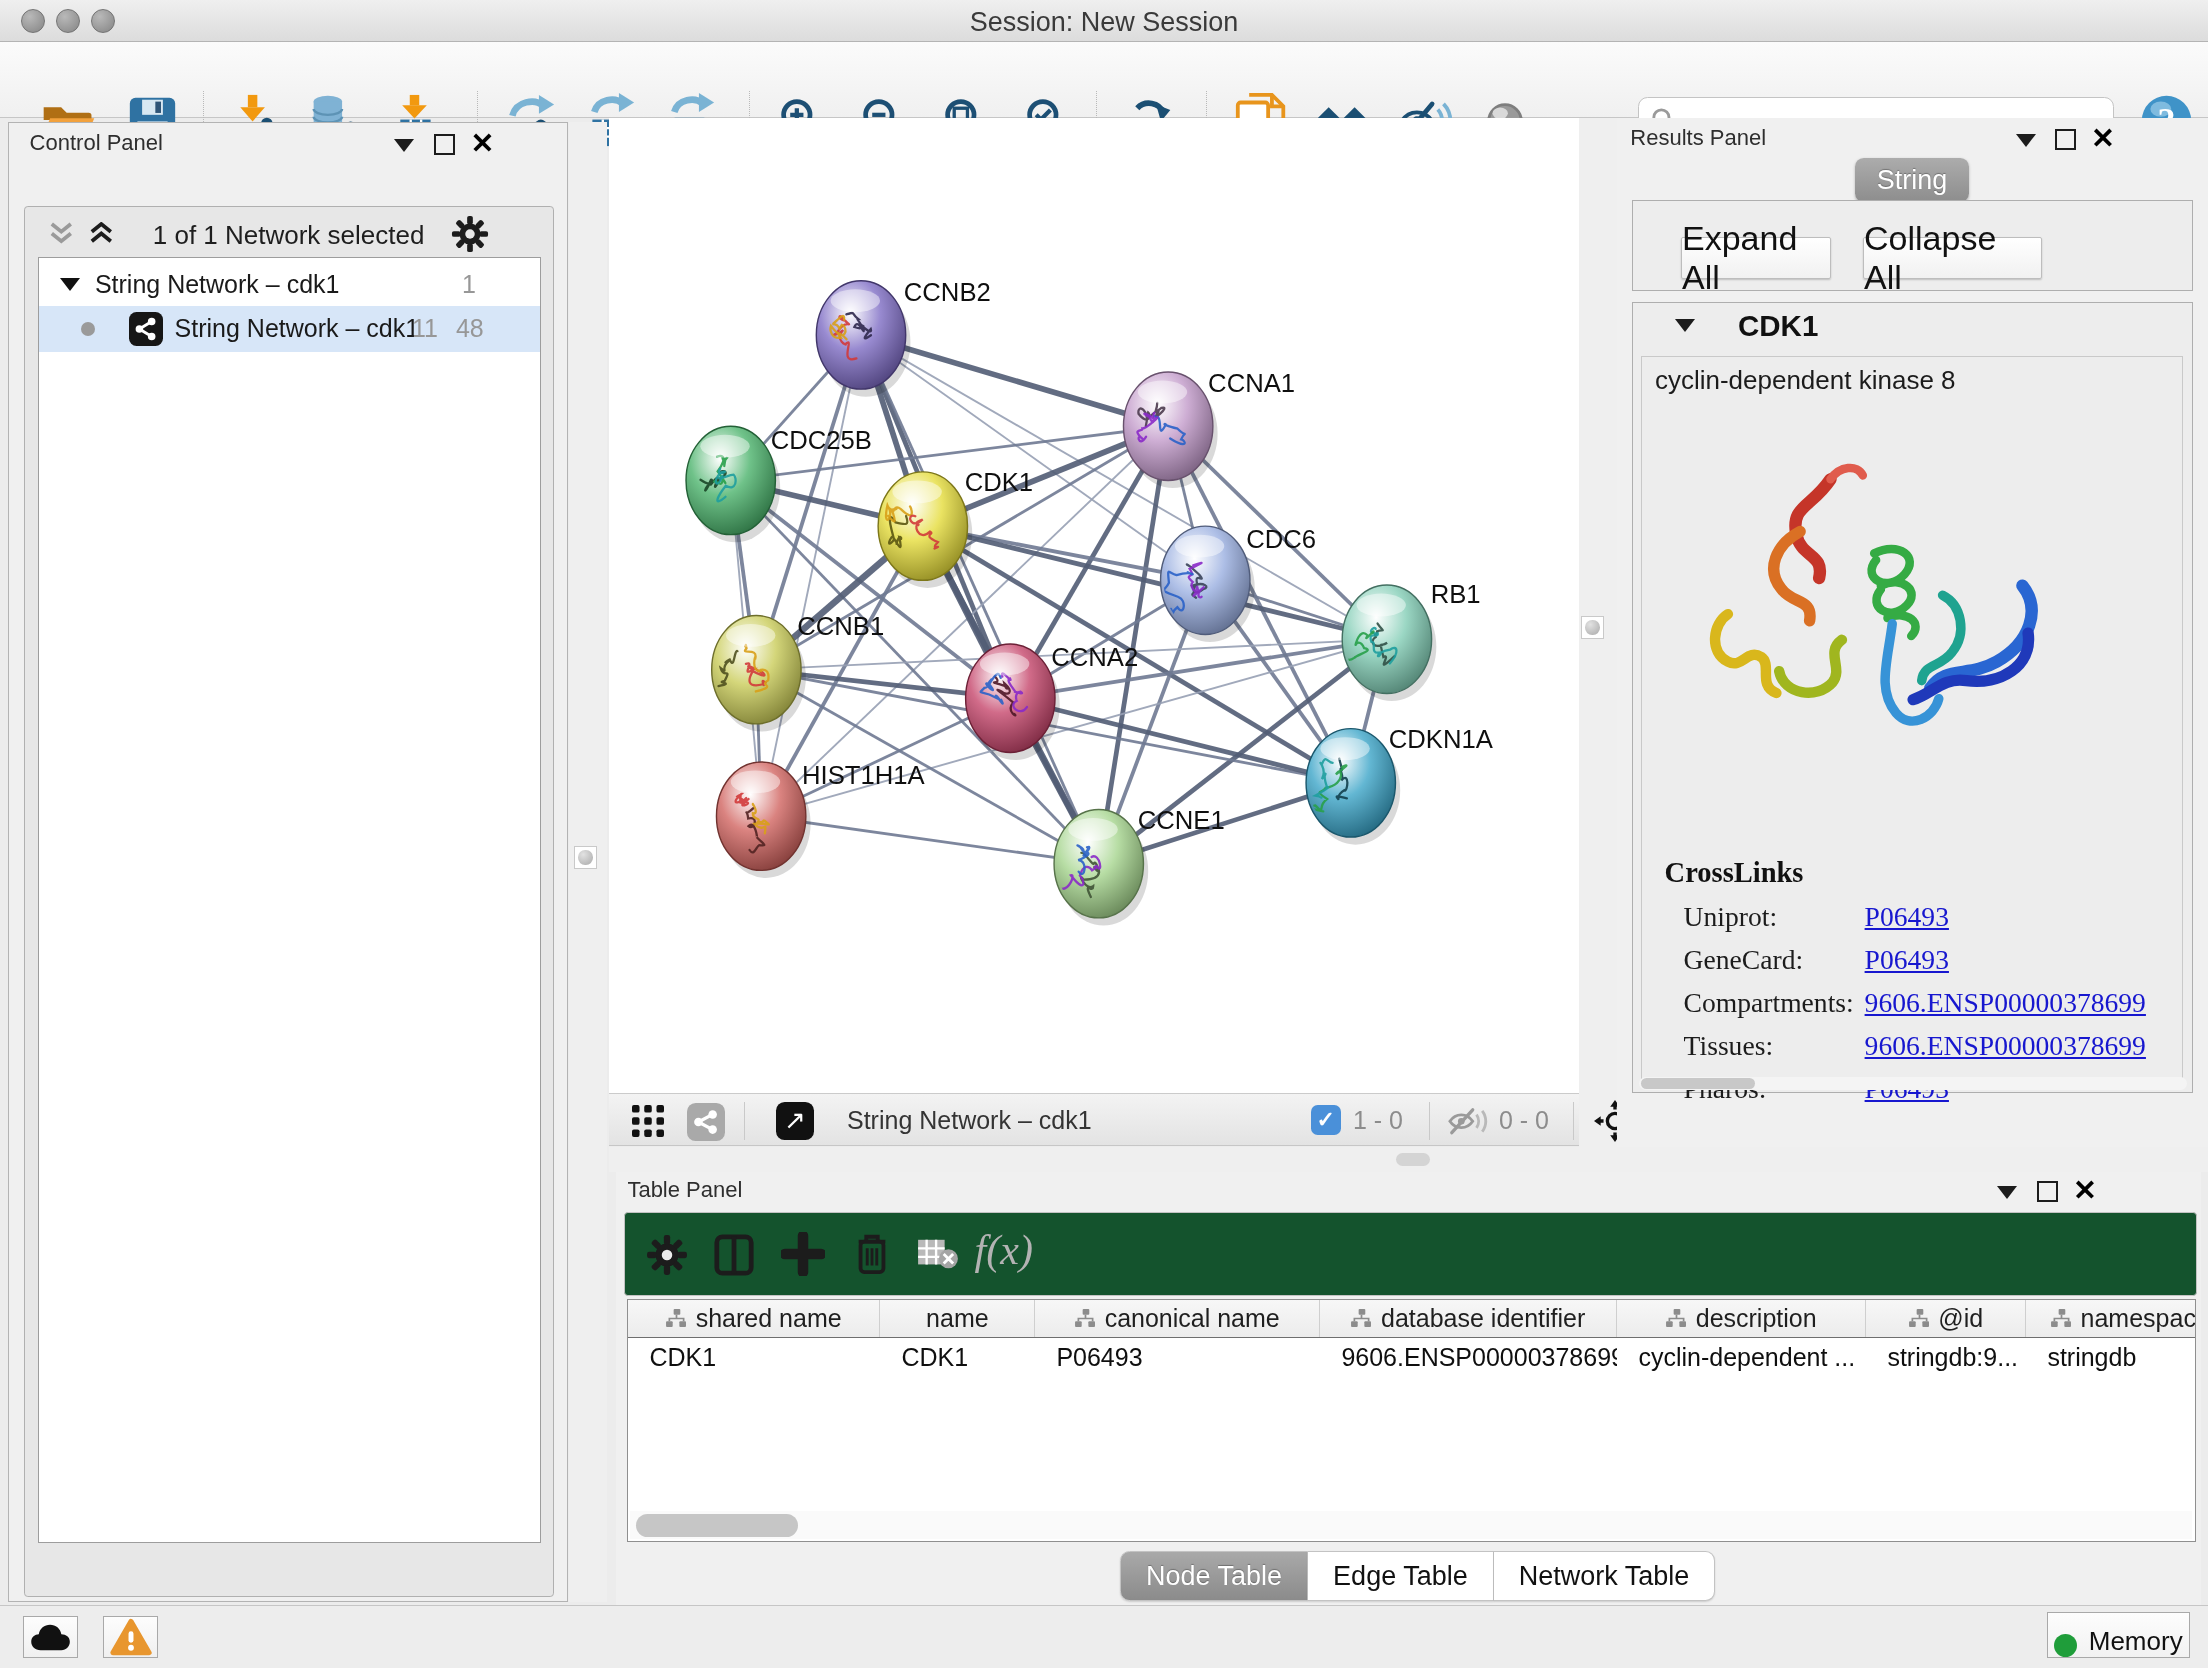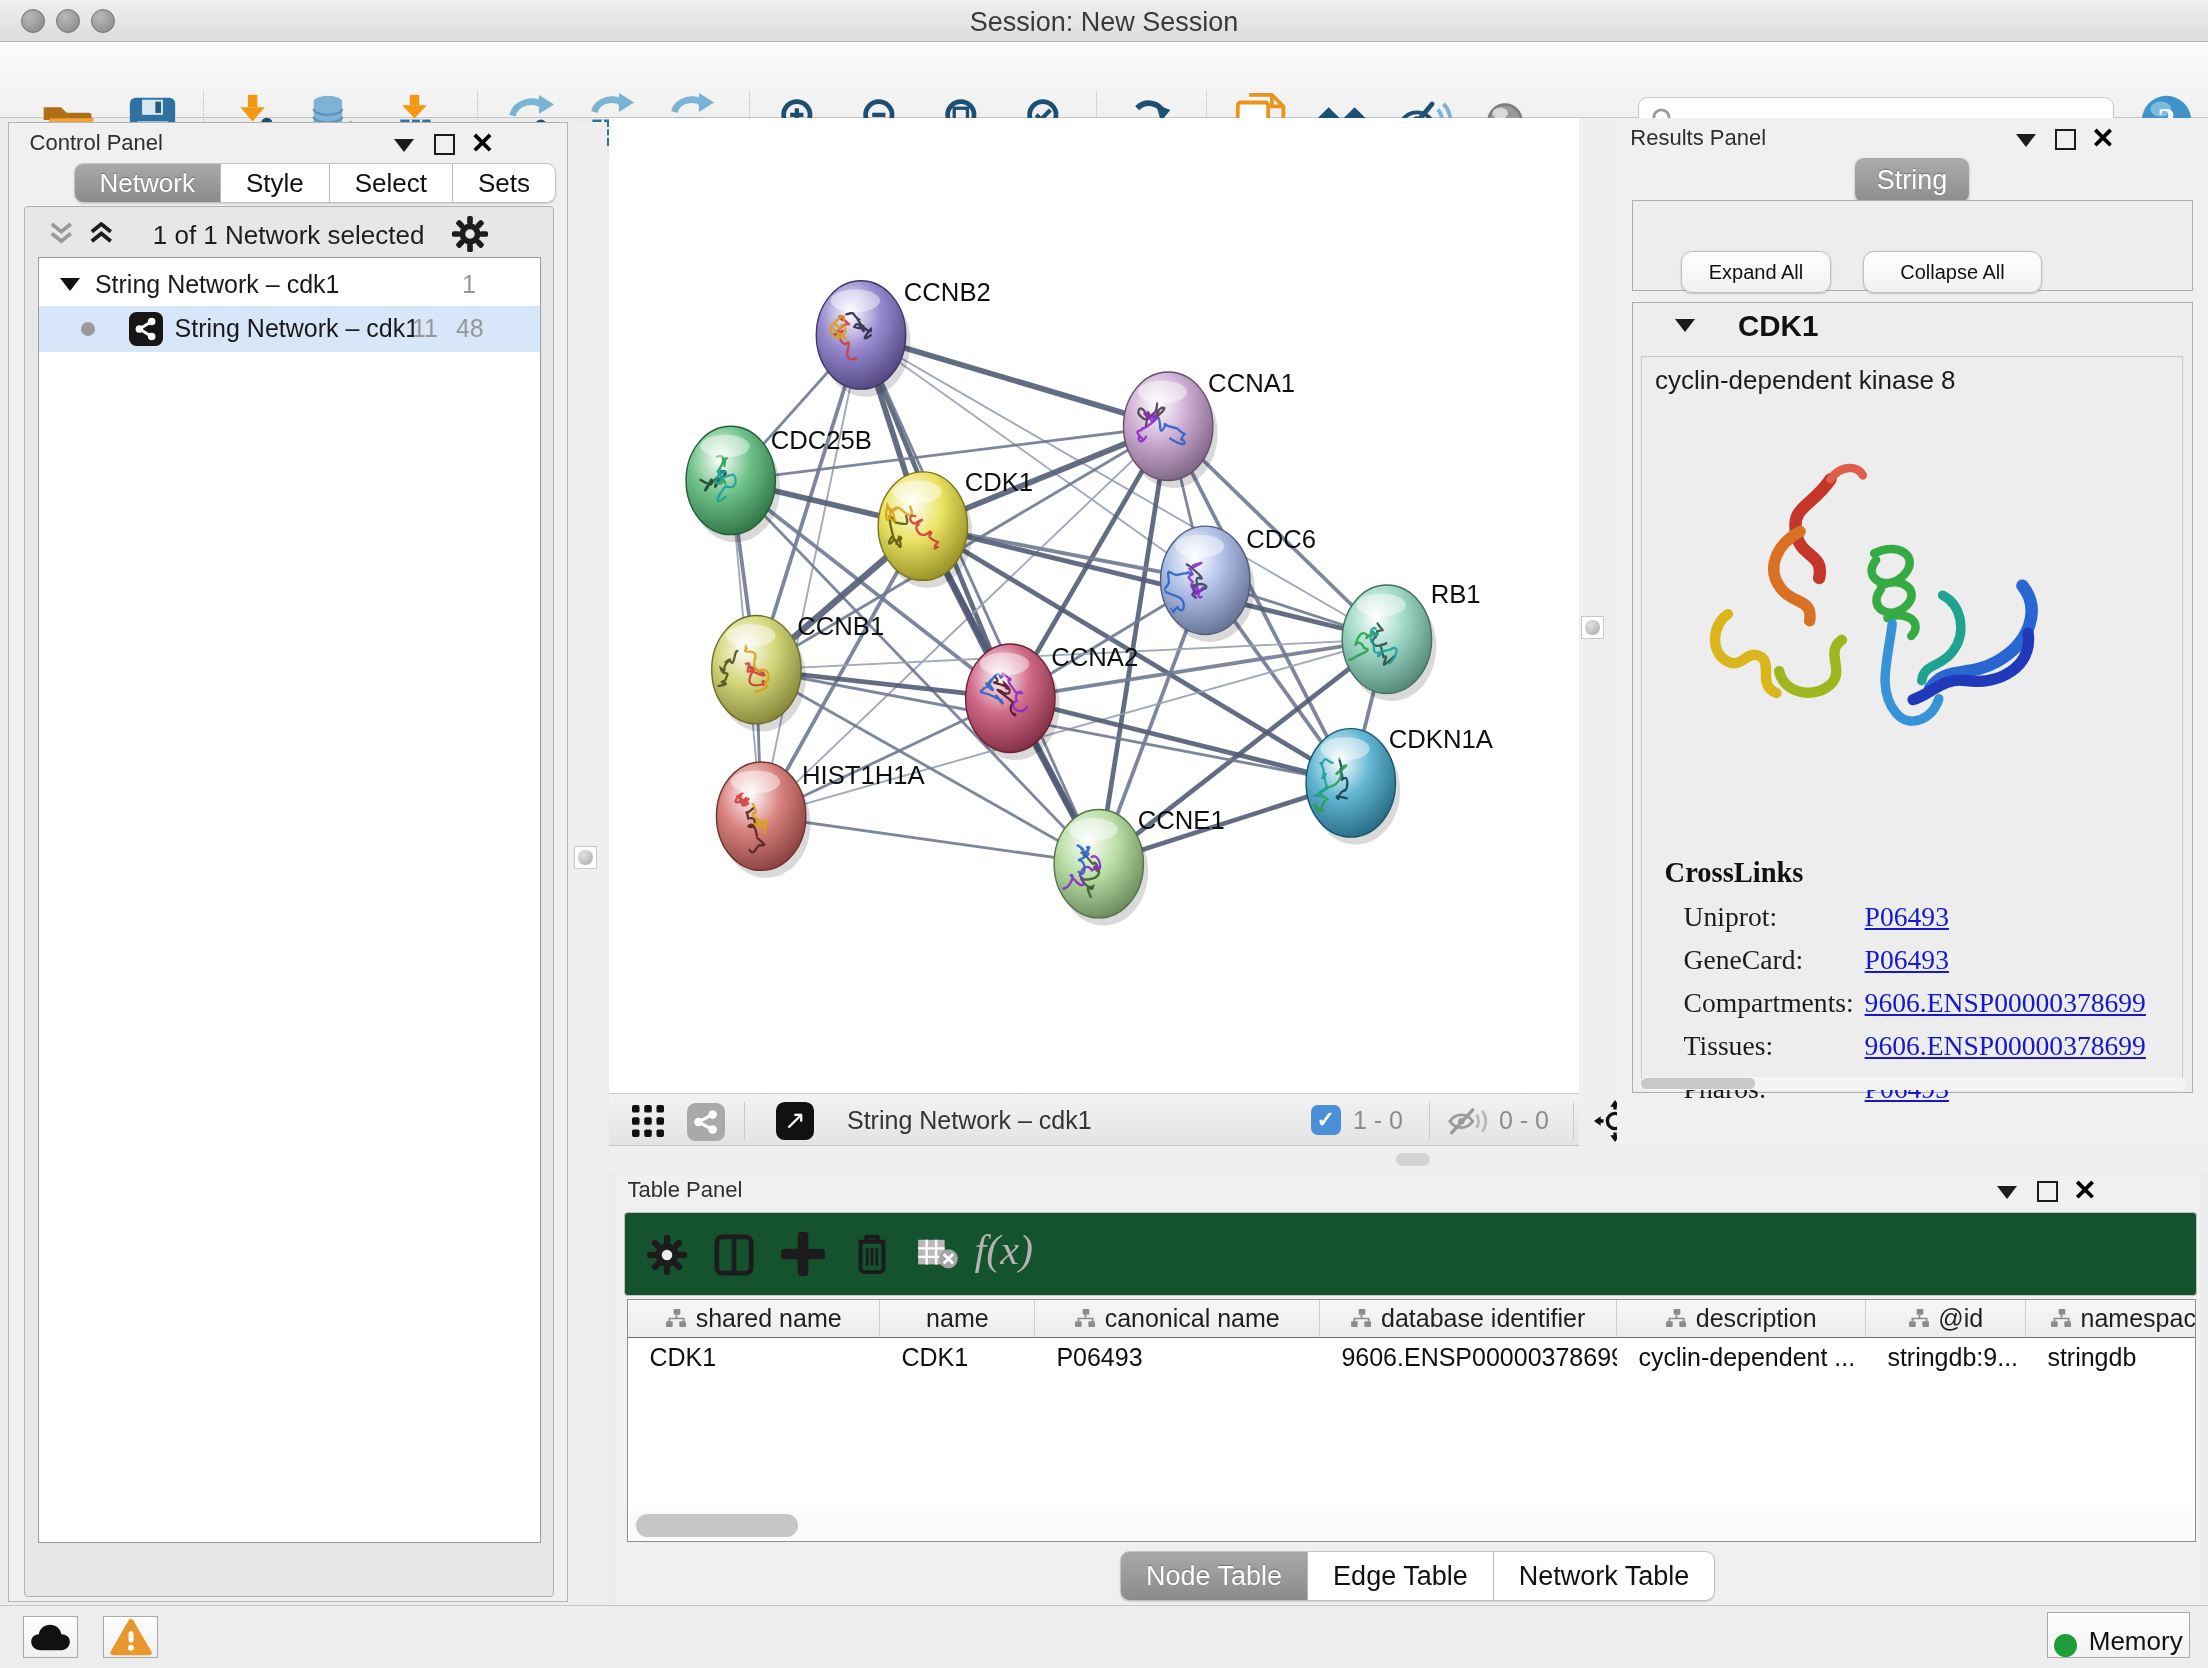--- a/index.html
+++ b/index.html
@@ -61,22 +61,22 @@
   .vsplit { position:absolute; background:#efefef; }
   .knob { position:absolute; width:23px; height:23px; background:#fff; border:1px solid #c9c9c9; display:flex; align-items:center; justify-content:center; }
   .knob i { width:14.3px; height:14.3px; border-radius:50%; background:radial-gradient(circle at 35% 30%, #e2e2e2, #a9a9a9); display:block; }
 
   
   #results-panel { position:absolute; left:1617px; top:118px; width:592px; height:1029px; background:#f0f0f0; }
   #string-tab { position:absolute; left:1855px; top:158px; width:114px; height:44px; border-radius:8.6px;
     background:linear-gradient(#acacac,#8d8d8d); color:#fff; font-size:27px; display:flex; align-items:center; justify-content:center;
     box-shadow:0 1.9px 2.9px rgba(0,0,0,.25); text-shadow:0 -1px 1px rgba(0,0,0,.3); }
   .rbox { position:absolute; background:#ededed; border:1.9px solid #aeaeae; }
-  .btn { background:linear-gradient(#ffffff,#f1f1f1); border:1px solid #bdbdbd; border-radius:11px;
-    font-size:20px; color:#111; display:flex; align-items:center; justify-content:center; box-shadow:0 1px 1.9px rgba(0,0,0,.2);margin-top:14px; }
+  .btn { background:linear-gradient(#ffffff,#f1f1f1); border:1px solid #bdbdbd; border-radius:2px;
+    font-size:34px; color:#111; display:flex; align-items:center; justify-content:center; box-shadow:0 1px 1.9px rgba(0,0,0,.2); }
   .xrow { height:43px; display:flex; align-items:center; }
   .xlabel { font-family:"Liberation Serif", serif; font-size:27.6px; color:#1c1c1c; width:200px; padding-left:19px; }
   .xlink  { font-family:"Liberation Serif", serif; font-size:27.6px; color:#1717cf; text-decoration:underline; }
 
   
   #table-panel { position:absolute; left:616px; top:1172px; width:1585px; height:434px; background:#f0f0f0; }
   #tp-toolbar { position:absolute; left:7.6px; top:40px; width:1573px; height:84px;
     background:#14532d; border:1px solid #c2c2c2; border-radius:3.8px; }
   #tbl { position:absolute; left:11.4px; top:127px; width:1569px; height:243px; background:#fff;
     border:1.9px solid #8f8f8f; overflow:hidden; }
@@ -271,26 +271,20 @@
         <text x="29" y="42" text-anchor="middle" font-size="38" font-weight="bold" fill="#fff" font-family="Liberation Serif,serif">?</text>
       </svg>
     </div>
 </div>
 
 <div id="control-panel">
   <div class="panel-title abs" style="left:21px; top:6.7px">Control Panel</div>
   <div class="abs" style="left:385px; top:15px"><span class="tri"></span></div>
   <div class="abs" style="left:425px; top:10.5px"><span class="floatbox"></span></div>
   <div class="abs closex" style="left:462px; top:3.8px">✕</div>
-  <div id="cp-tabs" class="abs" style="left:65px; top:40px; display:flex">
-      <div class="seg sel">Network</div>
-      <div class="seg">Style</div>
-      <div class="seg">Select</div>
-      <div class="seg">Sets</div>
-    </div>
   <div id="cp-innerbox">
     <svg class="abs" style="left:23px; top:15px" width="28.5" height="25" viewBox="0 0 30 26">
         <path d="M4 2 l10 8 l10 -8 M4 12 l10 8 l10 -8" stroke="#9a9a9a" stroke-width="4" fill="none"></path>
       </svg>
     <svg class="abs" style="left:63px; top:15px" width="28.5" height="25" viewBox="0 0 30 26">
         <path d="M4 10 l10 -8 l10 8 M4 20 l10 -8 l10 8" stroke="#1c1c1c" stroke-width="4" fill="none"></path>
       </svg>
     <div class="abs" style="left:0; top:13.3px; width:100%; text-align:center; font-size:26px; color:#1e1e1e">1 of 1 Network selected</div>
     <div class="abs" style="left:426px; top:7.6px"><svg width="38" height="38" viewBox="0 0 40 40">
           <g fill="#1c1c1c">

